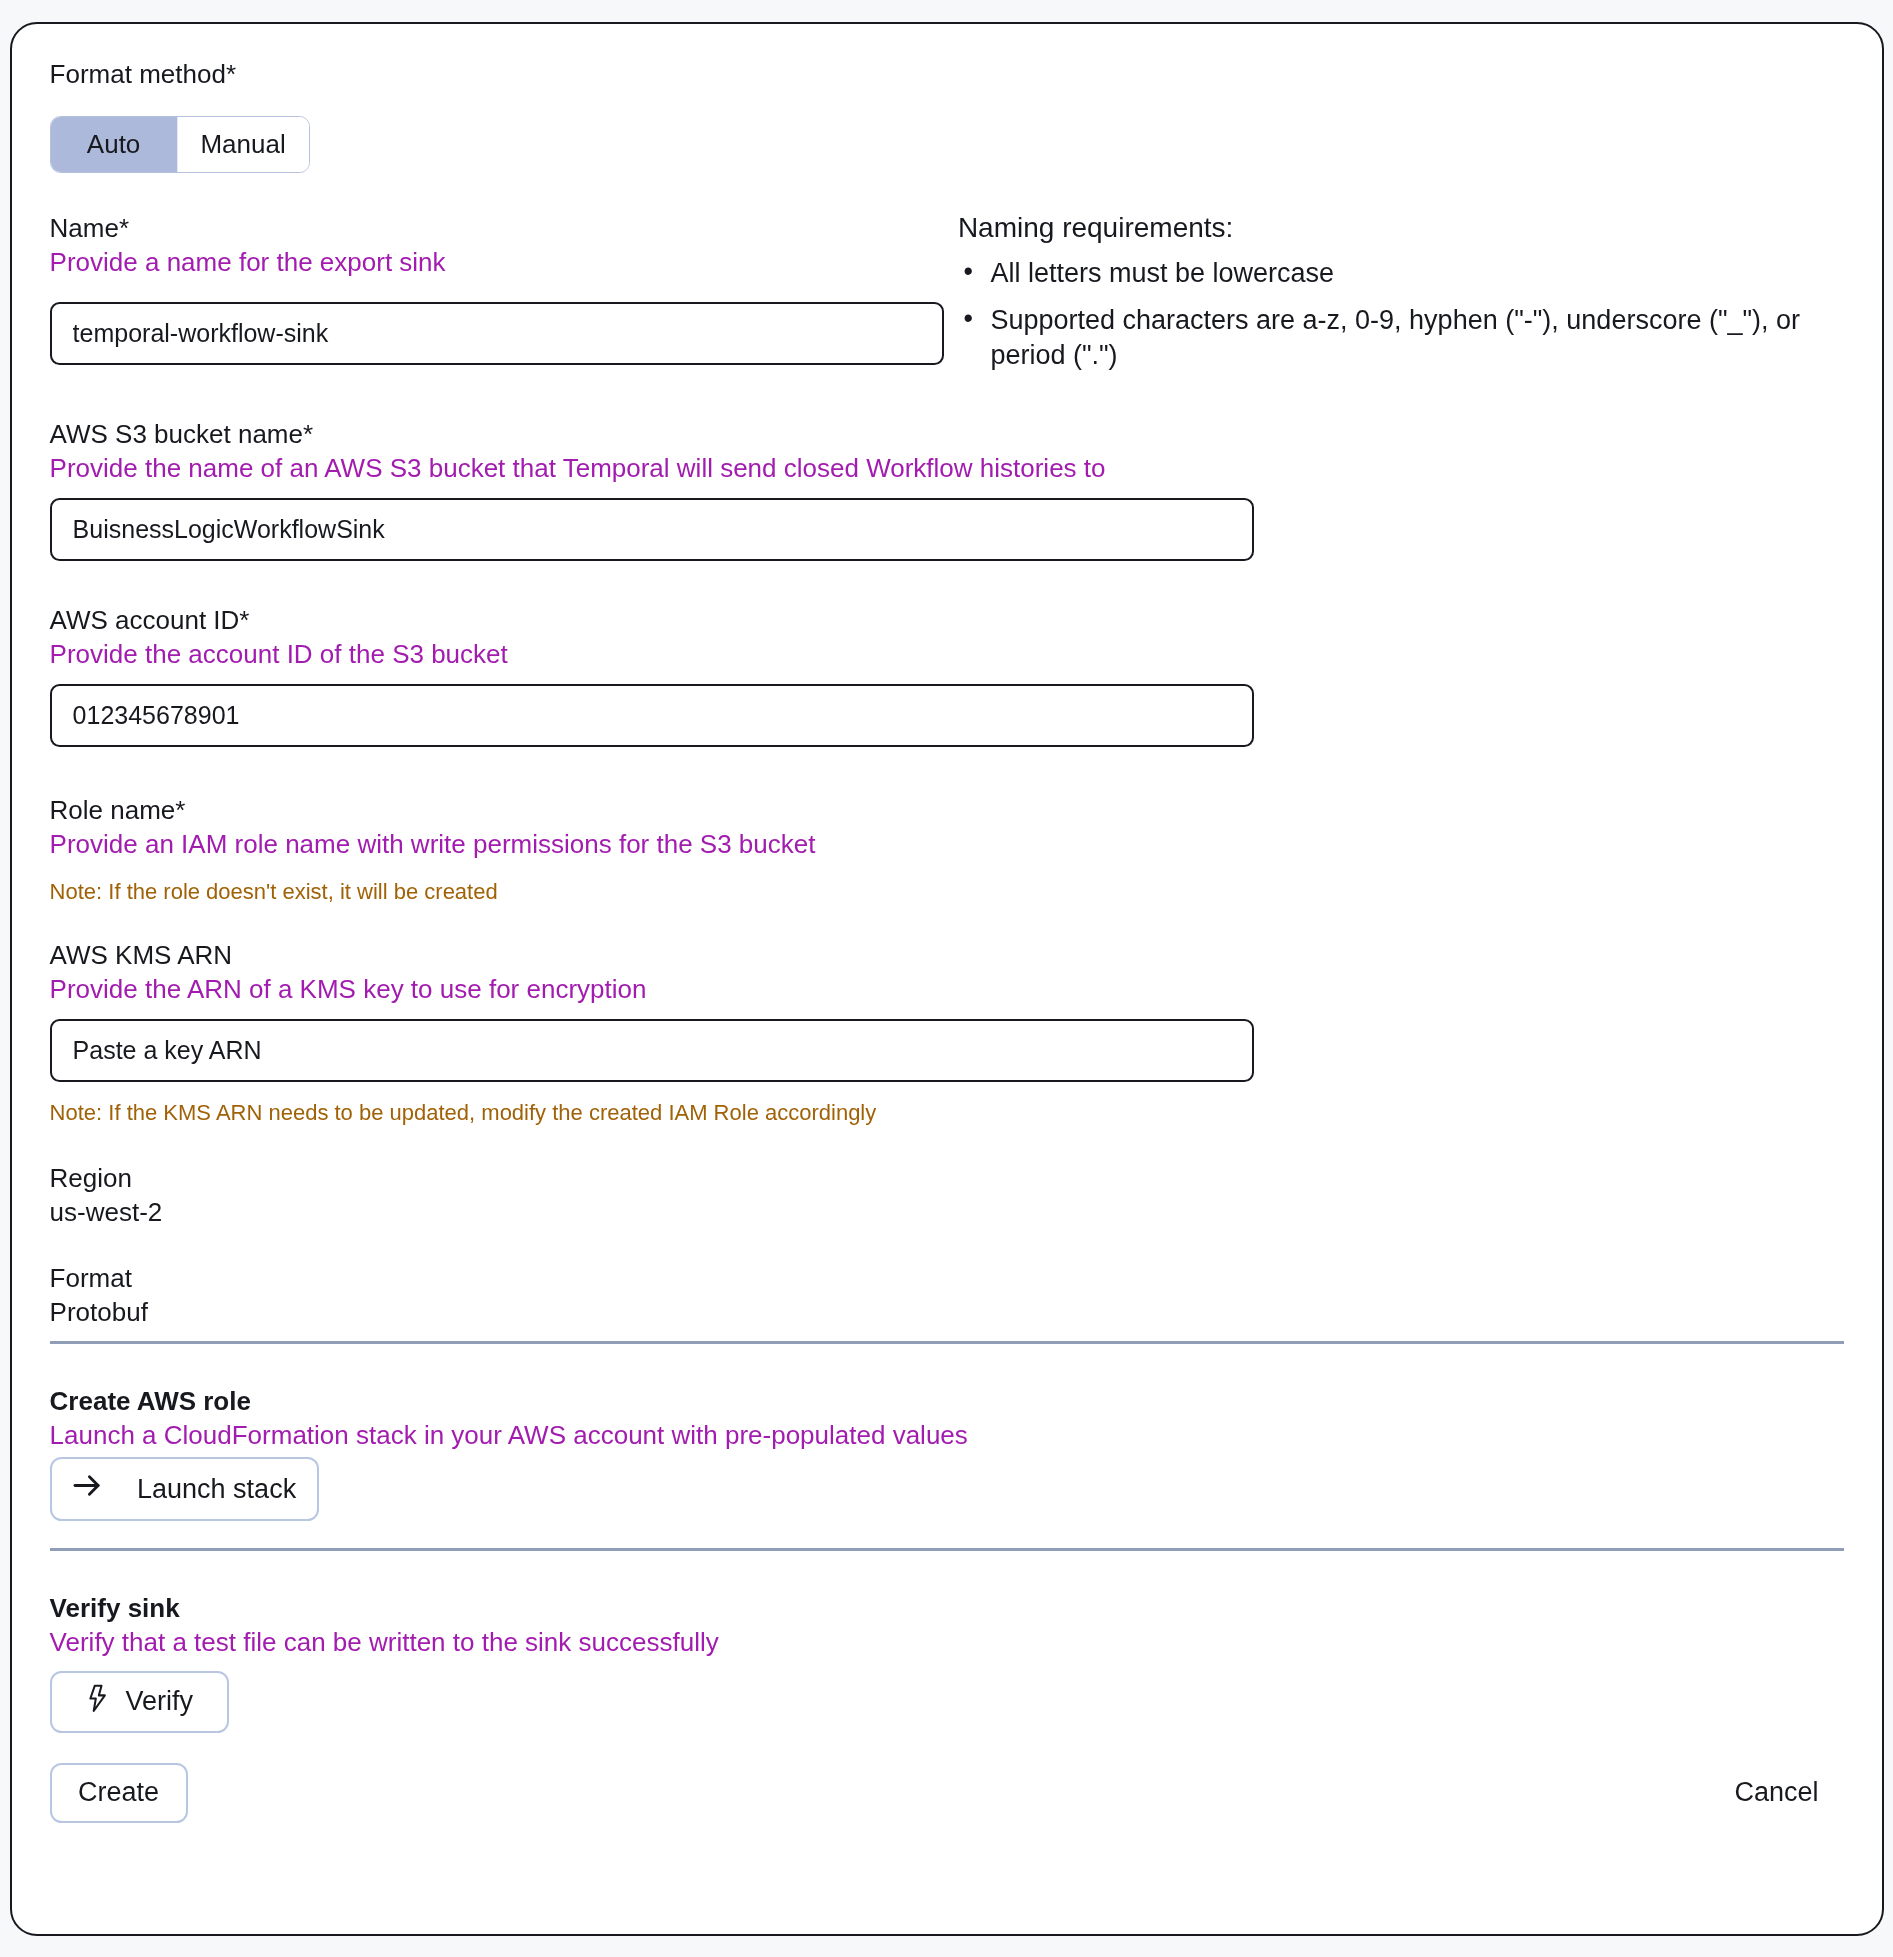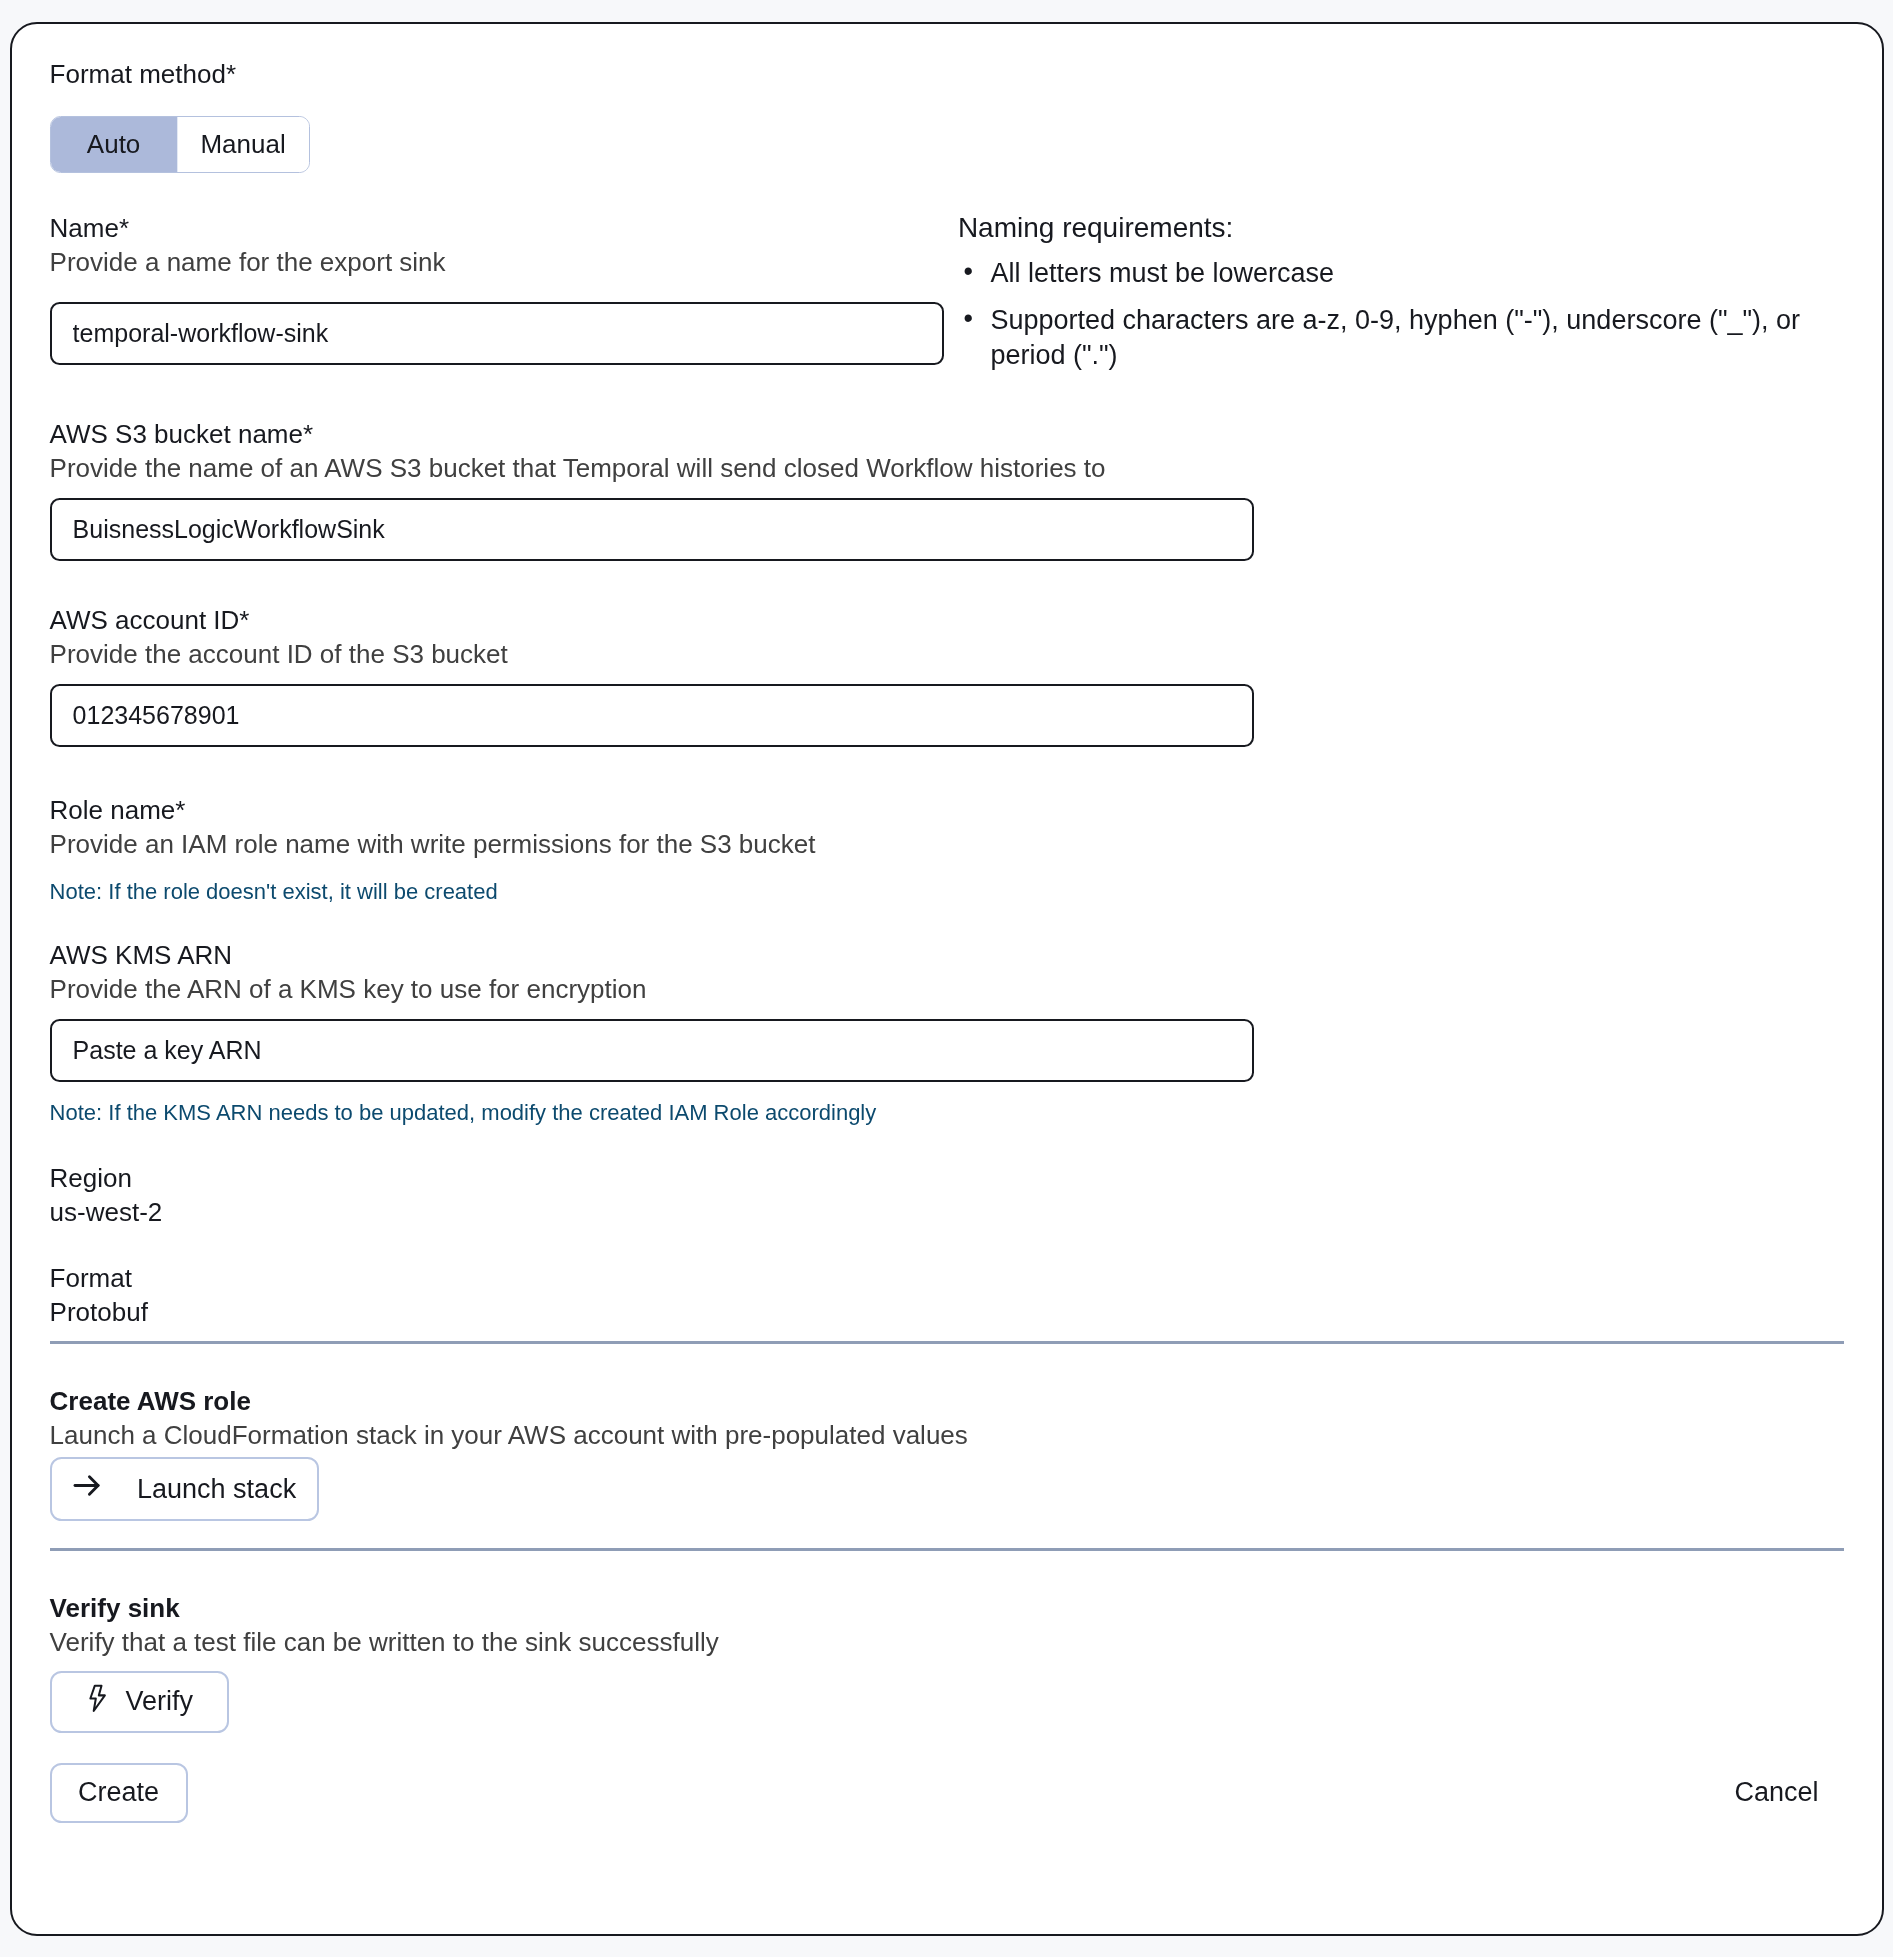--- a/index.html
+++ b/index.html
@@ -13,22 +13,22 @@
   .card {
     position: absolute;
     left: 9.6px; top: 22px;
     width: 1874px; height: 1914px;
     background: #ffffff;
     border: 2.9px solid #17191f;
     border-radius: 27px;
     padding: 32.5px 38px 29px 38px;
   }
   .field-label { font-size: 26px; line-height: 34px; color: #17191f; }
-  .desc { font-size: 26px; line-height: 34px; color: #404040; }
-  .note { font-size: 22px; line-height: 29px; margin-top: 15.3px; color: #0c4a6e; }
+  .desc { font-size: 26px; line-height: 34px; color: #a21caf; }
+  .note { font-size: 22px; line-height: 29px; margin-top: 15.3px; color: #a16207; }
 
   
   .toggle {
     margin-top: 25px;
     display: inline-flex;
     border: 1.9px solid #b4c1de;
     border-radius: 10.5px;
     overflow: hidden;
     height: 57px;
   }

